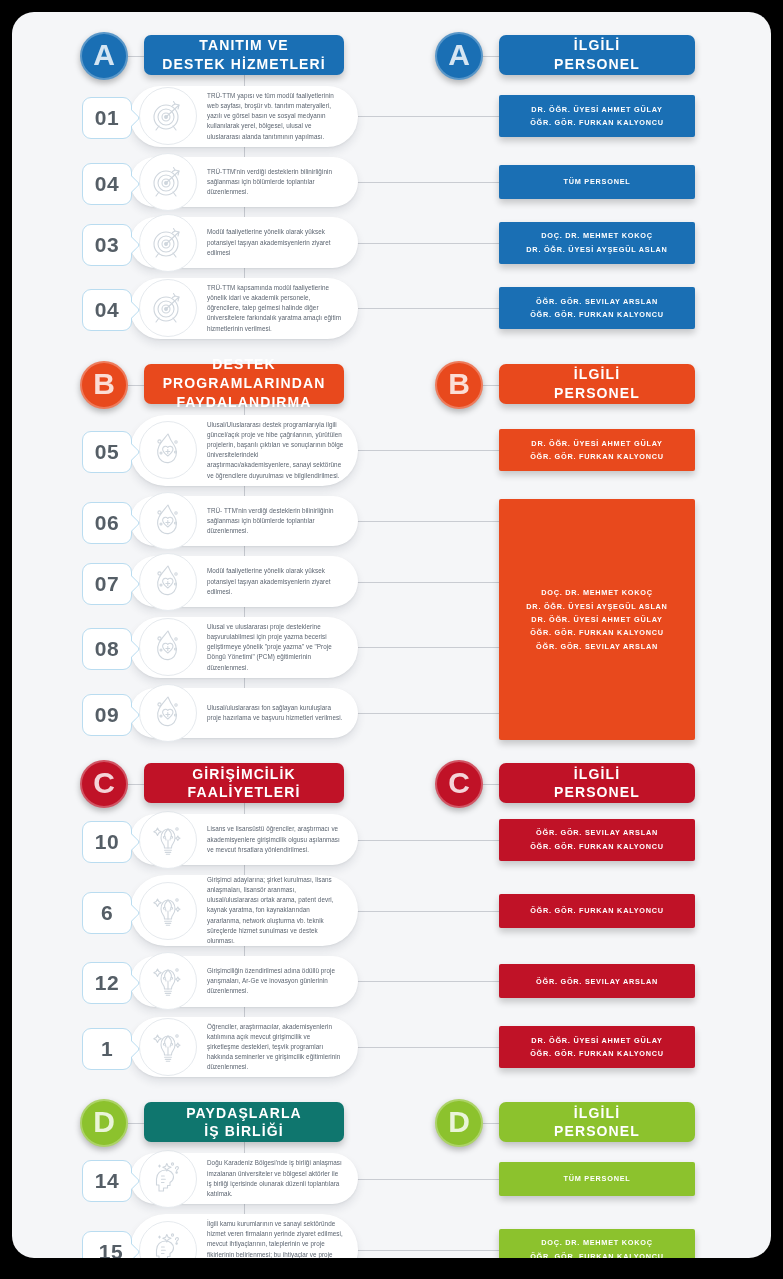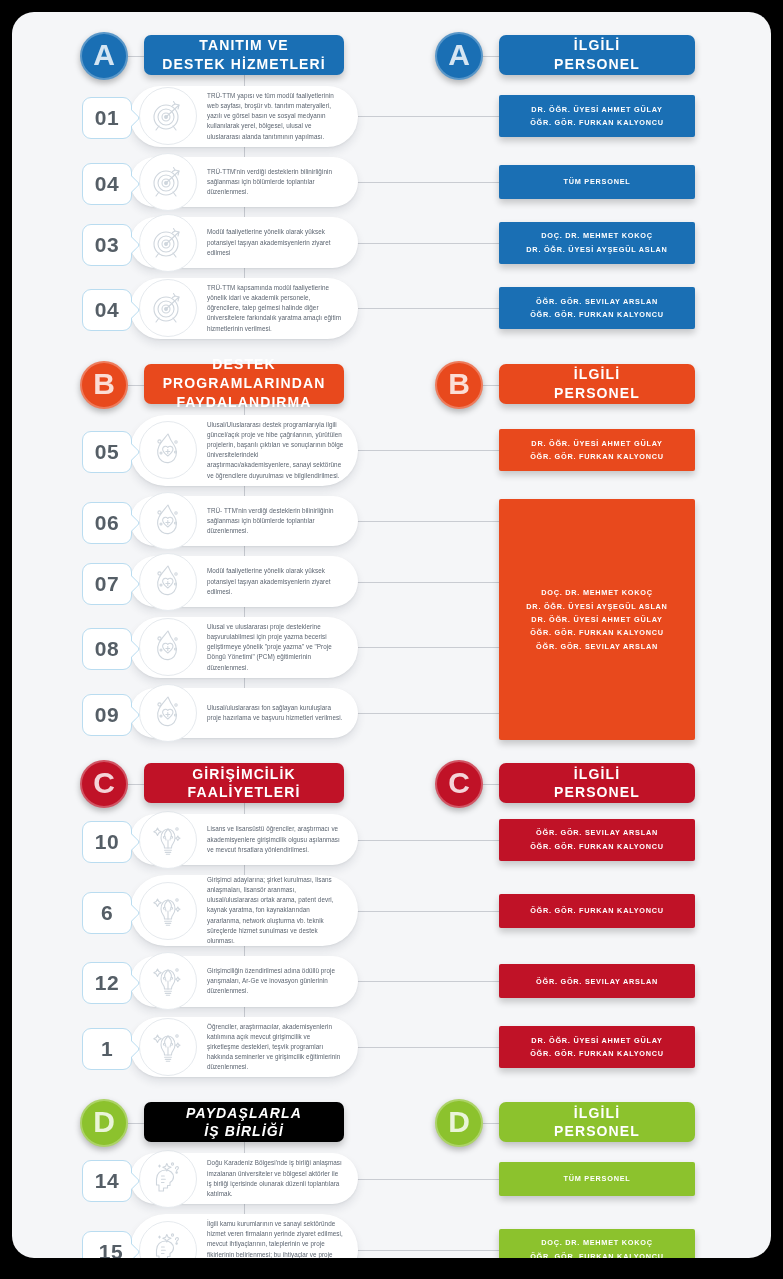--- a/index.html
+++ b/index.html
@@ -441,21 +441,21 @@
       </div>
       <div class="item-text">Öğrenciler, araştırmacılar, akademisyenlerin katılımına açık mevcut girişimcilik ve şirketleşme destekleri, teşvik programları hakkında seminerler ve girişimcilik eğitimlerinin düzenlenmesi.</div>
     </div>
     <div class="conn h" style="left: 340px; top: 1035px; width: 147px;"></div>
     <div class="pers-box" style="left: 487px; top: 1014px; width: 196px; height: 42px; background: rgb(192, 18, 39);">
       <div class="lines">DR. ÖĞR. ÜYESİ AHMET GÜLAY<br>ÖĞR. GÖR. FURKAN KALYONCU</div>
     </div>
     <div class="letter-circle" style="left: 68px; top: 1087.4px; background: rgb(140, 194, 45); color: rgba(255, 255, 255, 0.82); border: 2px solid rgba(255, 255, 255, 0.28);">
       <span>D</span>
     </div>
-    <div class="head-bar" style="left: 132px; top: 1090.4px; width: 200px; background: #000000; font-style: italic;">PAYDAŞLARLA<br>İŞ BİRLİĞİ</div>
+    <div class="head-bar" style="left: 132px; top: 1090.4px; width: 200px; background: #0f766e;">PAYDAŞLARLA<br>İŞ BİRLİĞİ</div>
     <div class="conn h" style="left: 116px; top: 1111.4px; width: 16px;"></div>
     <div class="letter-circle" style="left: 423px; top: 1087.4px; background: rgb(140, 194, 45); color: rgba(255, 255, 255, 0.82); border: 2px solid rgba(255, 255, 255, 0.28);">
       <span>D</span>
     </div>
     <div class="head-bar" style="left: 487px; top: 1090.4px; width: 196px; background: rgb(140, 194, 45);">İLGİLİ<br>PERSONEL</div>
     <div class="conn h" style="left: 471px; top: 1111.4px; width: 16px;"></div>
     <div class="conn v" style="left: 232px; top: 1129.4px; height: 14px;"></div>
     <div class="num-badge" style="left: 70px; top: 1147.7px;">14</div>
     <div class="item-card" style="left: 118px; top: 1141.4px; width: 228px; height: 50.6px;">
       <div class="item-icon">

